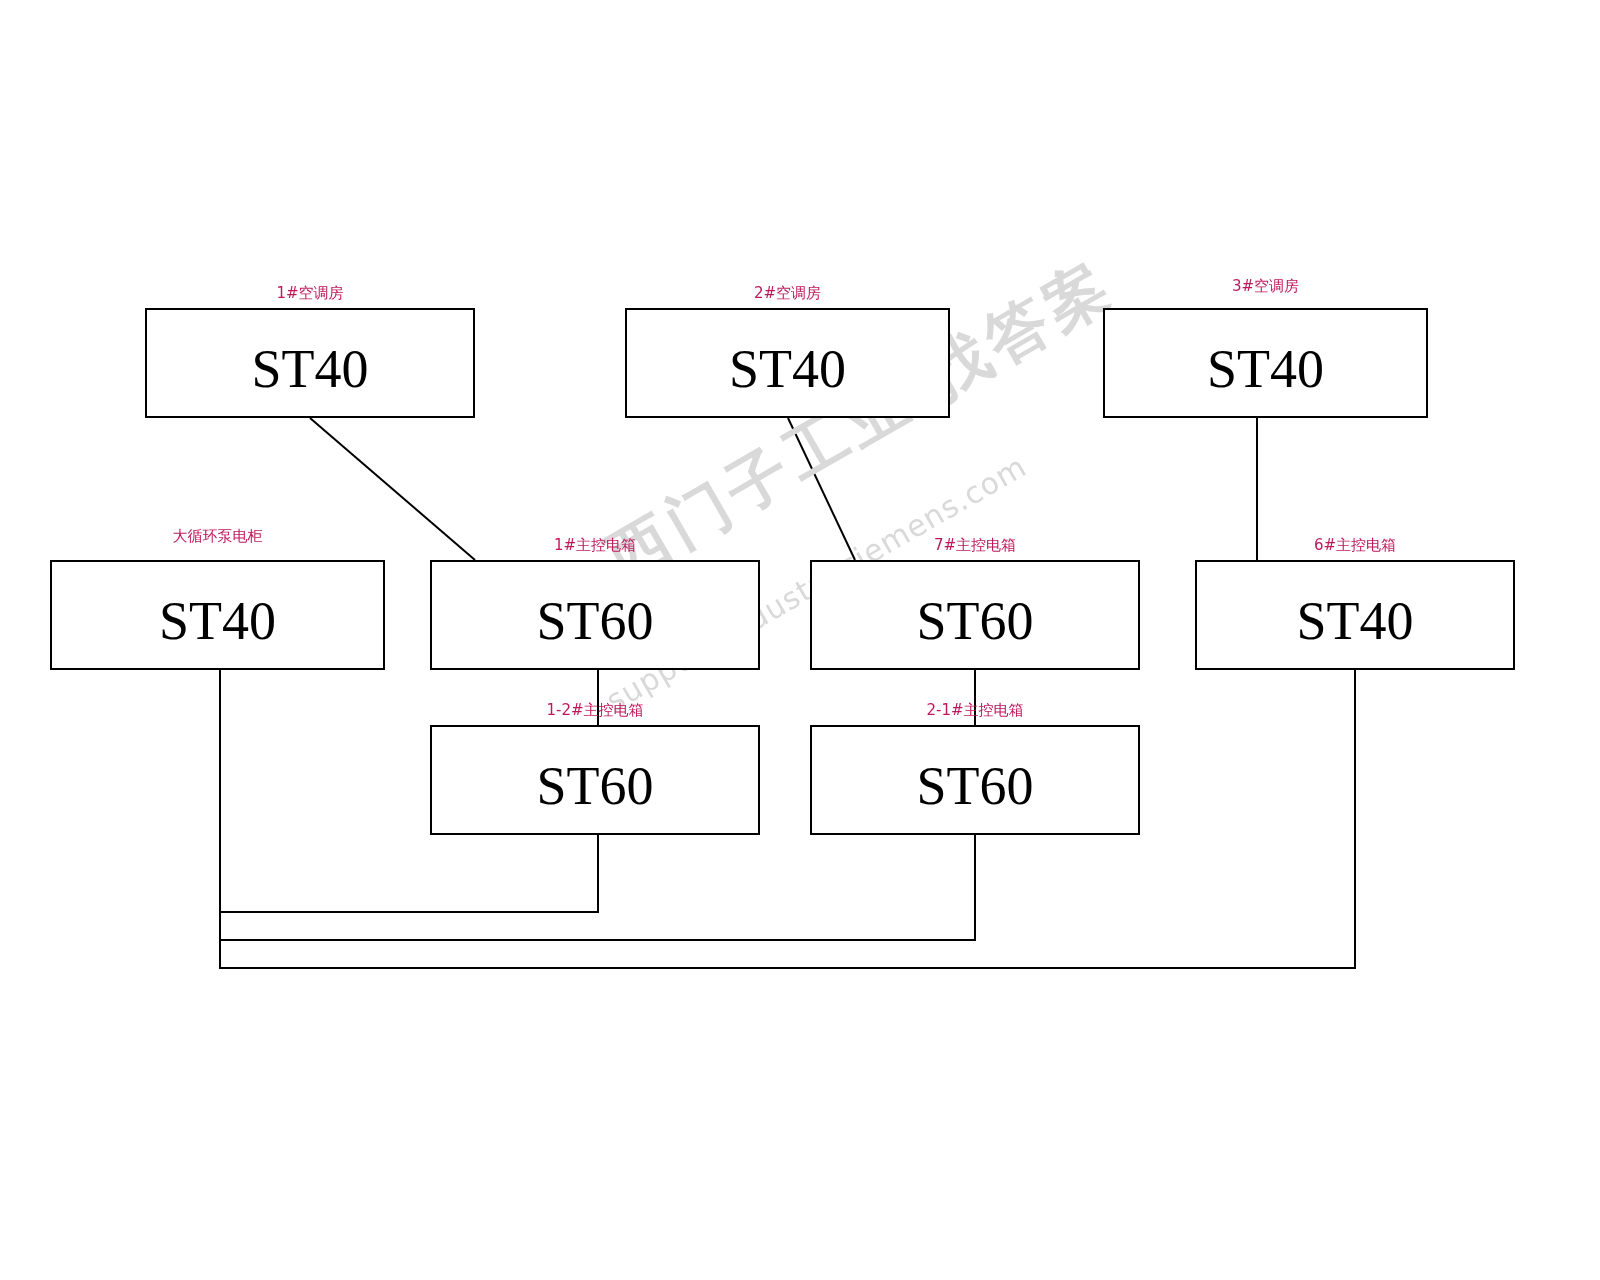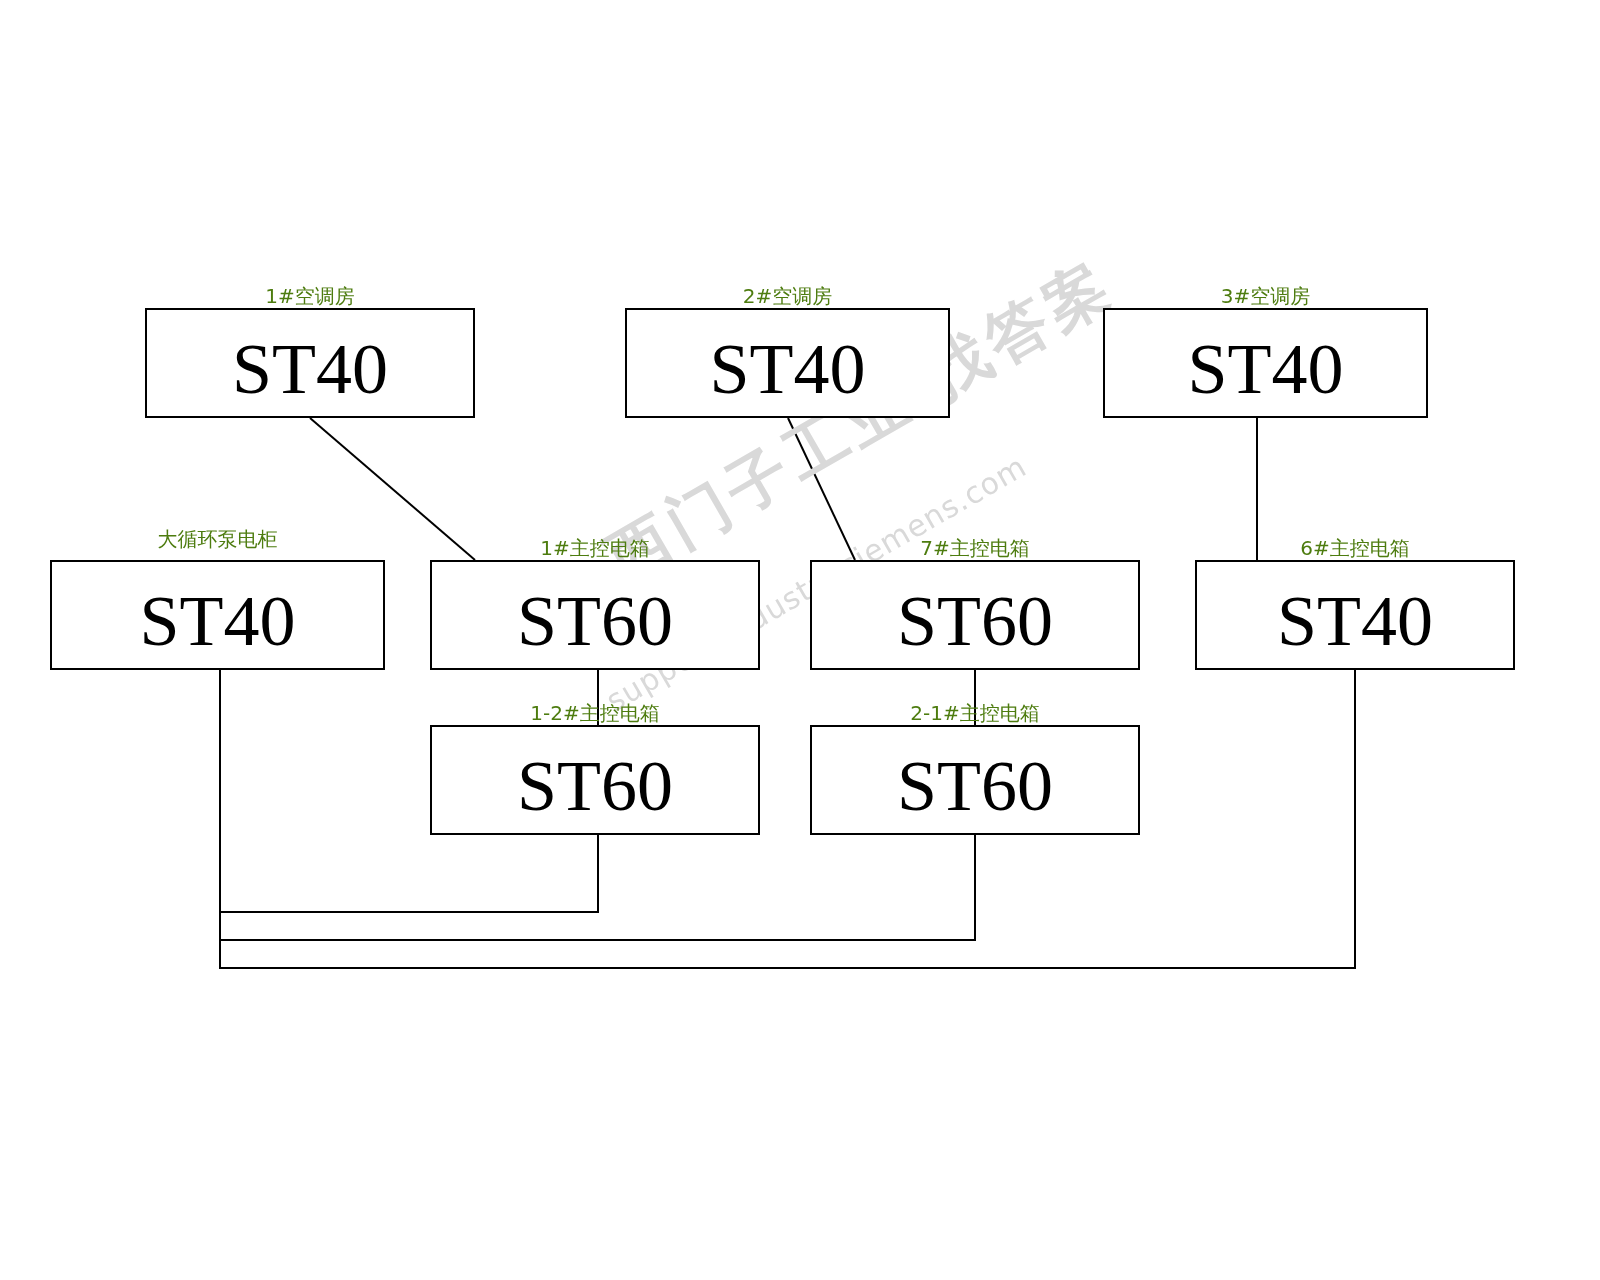--- a/index.html
+++ b/index.html
@@ -23,36 +23,36 @@
     box-sizing: border-box;
     border: 2px solid #000000;
     background: #ffffff;
     display: flex;
     align-items: center;
     justify-content: center;
     z-index: 4;
   }
   .node-label-text {
     font-family: "Liberation Serif", "DejaVu Serif", serif;
-    font-size: 72px;
+    font-size: 54px;
     line-height: 1;
     color: #000000;
     letter-spacing: 0px;
     white-space: nowrap;
     user-select: none;
     margin-top: 12px;
   }
 
   
   .caption {
     position: absolute;
     font-family: "DejaVu Sans", "Liberation Sans", sans-serif;
-    font-size: 20px;
+    font-size: 15px;
     line-height: 1;
-    color: #4d7c0f;
+    color: #be185d;
     white-space: nowrap;
     text-align: center;
     z-index: 5;
     user-select: none;
   }
 
   
   .wire-layer {
     position: absolute;
     left: 0;
@@ -134,21 +134,21 @@
   <div class="caption" style="left:145px; top:286px; width:330px;">1#空调房</div>
   <div class="node" style="left:145px; top:308px; width:330px; height:110px;">
     <span class="node-label-text">ST40</span>
   </div>
 
   <div class="caption" style="left:625px; top:286px; width:325px;">2#空调房</div>
   <div class="node" style="left:625px; top:308px; width:325px; height:110px;">
     <span class="node-label-text">ST40</span>
   </div>
 
-  <div class="caption" style="left:1103px; top:286px; width:325px;">3#空调房</div>
+  <div class="caption" style="left:1103px; top:279px; width:325px;">3#空调房</div>
   <div class="node" style="left:1103px; top:308px; width:325px; height:110px;">
     <span class="node-label-text">ST40</span>
   </div>
 
   <div class="caption" style="left:50px; top:529px; width:335px;">大循环泵电柜</div>
   <div class="node" style="left:50px; top:560px; width:335px; height:110px;">
     <span class="node-label-text">ST40</span>
   </div>
 
   <div class="caption" style="left:430px; top:538px; width:330px;">1#主控电箱</div>

